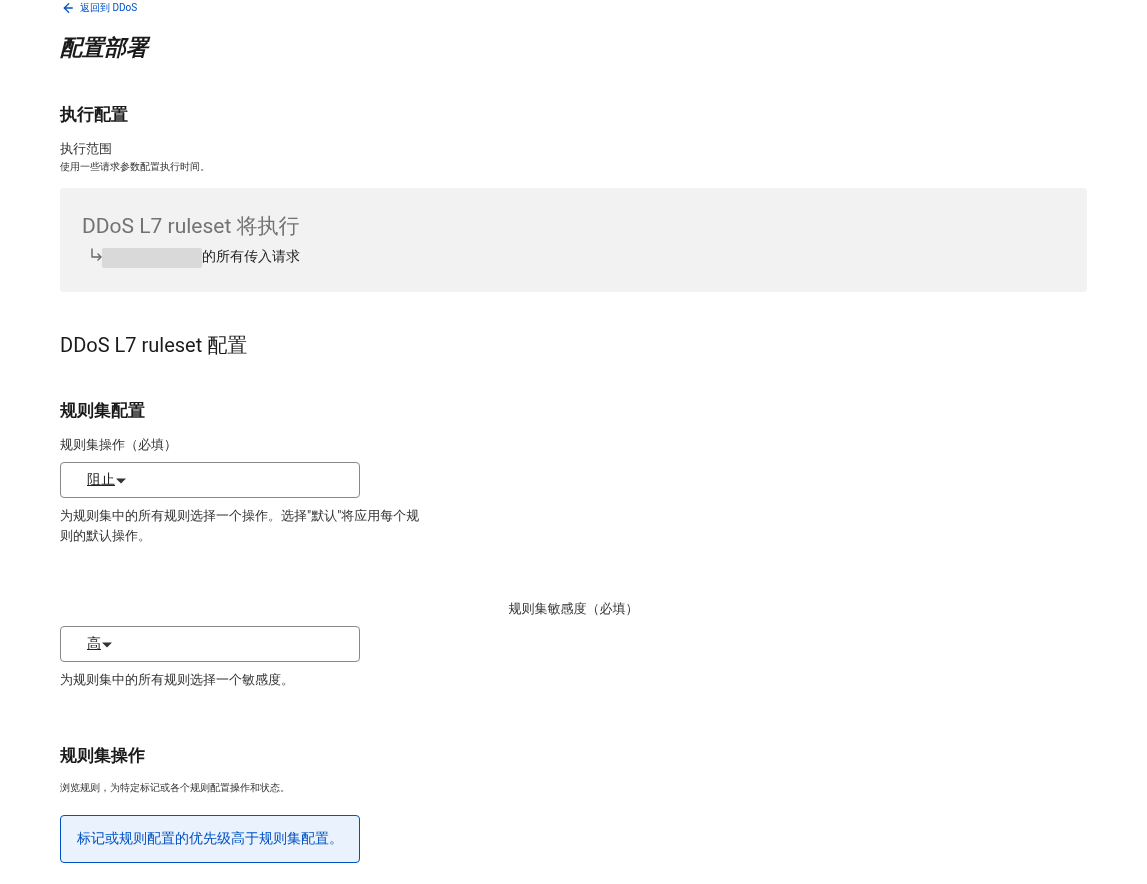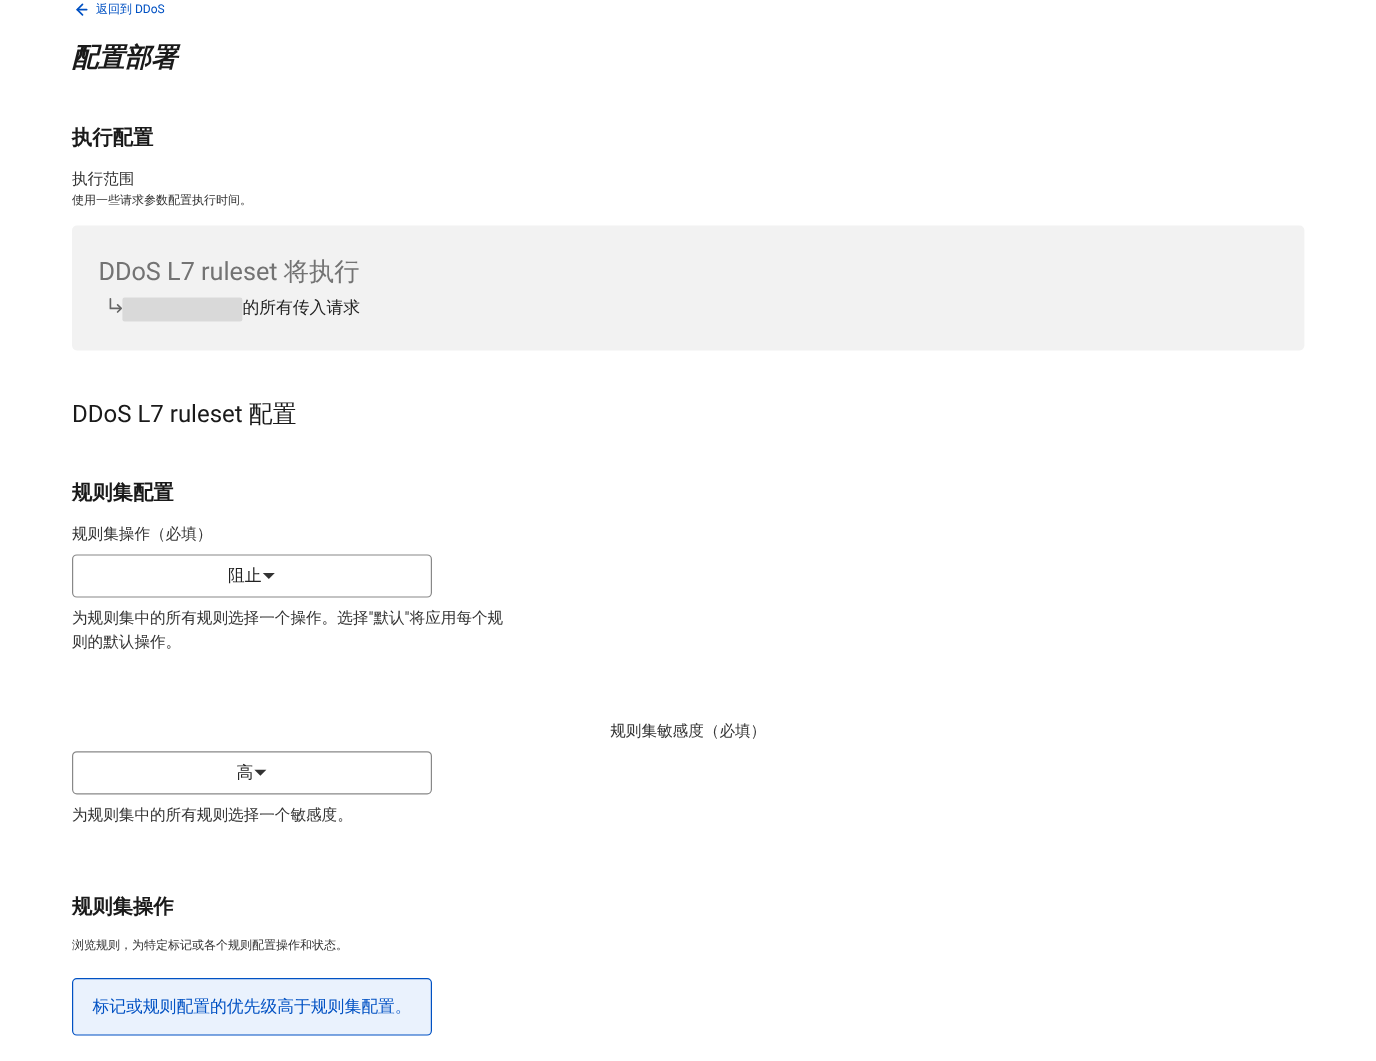--- a/index.html
+++ b/index.html
@@ -11,21 +11,21 @@
     h2.section-title { font-size: 17px; font-weight: 700; color: #1a1a1a; margin-bottom: 14px; }
     h2.big-section-title { font-size: 20px; font-weight: 400; color: #1a1a1a; margin-bottom: 40px; }
     .field-label { font-size: 13px; color: #333; margin-bottom: 2px; }
     .field-desc { font-size: 10px; color: #333; margin-bottom: 14px; }
     .help-text { font-size: 13px; color: #333; margin-top: 8px; max-width: 360px; line-height: 1.55; }
     .info-panel { background: #f2f2f2; border-radius: 4px; padding: 24px 22px; margin-bottom: 40px; }
     .info-panel .line1 { font-size: 21px; color: #737373; margin-bottom: 8px; }
     .info-panel .line2 { display: flex; gap: 0; font-size: 14px; color: #222; padding-left: 8px; }
     .corner-icon { width: 12px; height: 14px; display: inline-block; }
     .masked { display: inline-block; background: #d9d9d9; width: 100px; height: 20px; border-radius: 2px; }
-    .select { position: relative; width: 300px; height: 36px; border: 1px solid #888; border-radius: 4px; display: flex; align-items: center; justify-content: center; padding: 0 26px; font-size: 14px; color: #222; background: #fff; cursor: pointer; }
+    .select { position: relative; width: 300px; height: 36px; border: 1px solid #888; border-radius: 4px; display: flex; align-items: center; justify-content: flex-start; padding: 0 26px; font-size: 14px; color: #222; background: #fff; cursor: pointer; text-decoration: underline; }
     .select .chevron { width: 12px; height: 12px; }
     .group { margin-bottom: 54px; }
     .info-notice { border: 1px solid #0051c3; background: #eaf2fd; border-radius: 4px; padding: 14px 16px; font-size: 14px; color: #0051c3; width: fit-content; max-width: 400px; margin-bottom: 22px; text-align: center; }
   </style>
 </head>
 <body>
 
 
 
 <a class="back-link">

